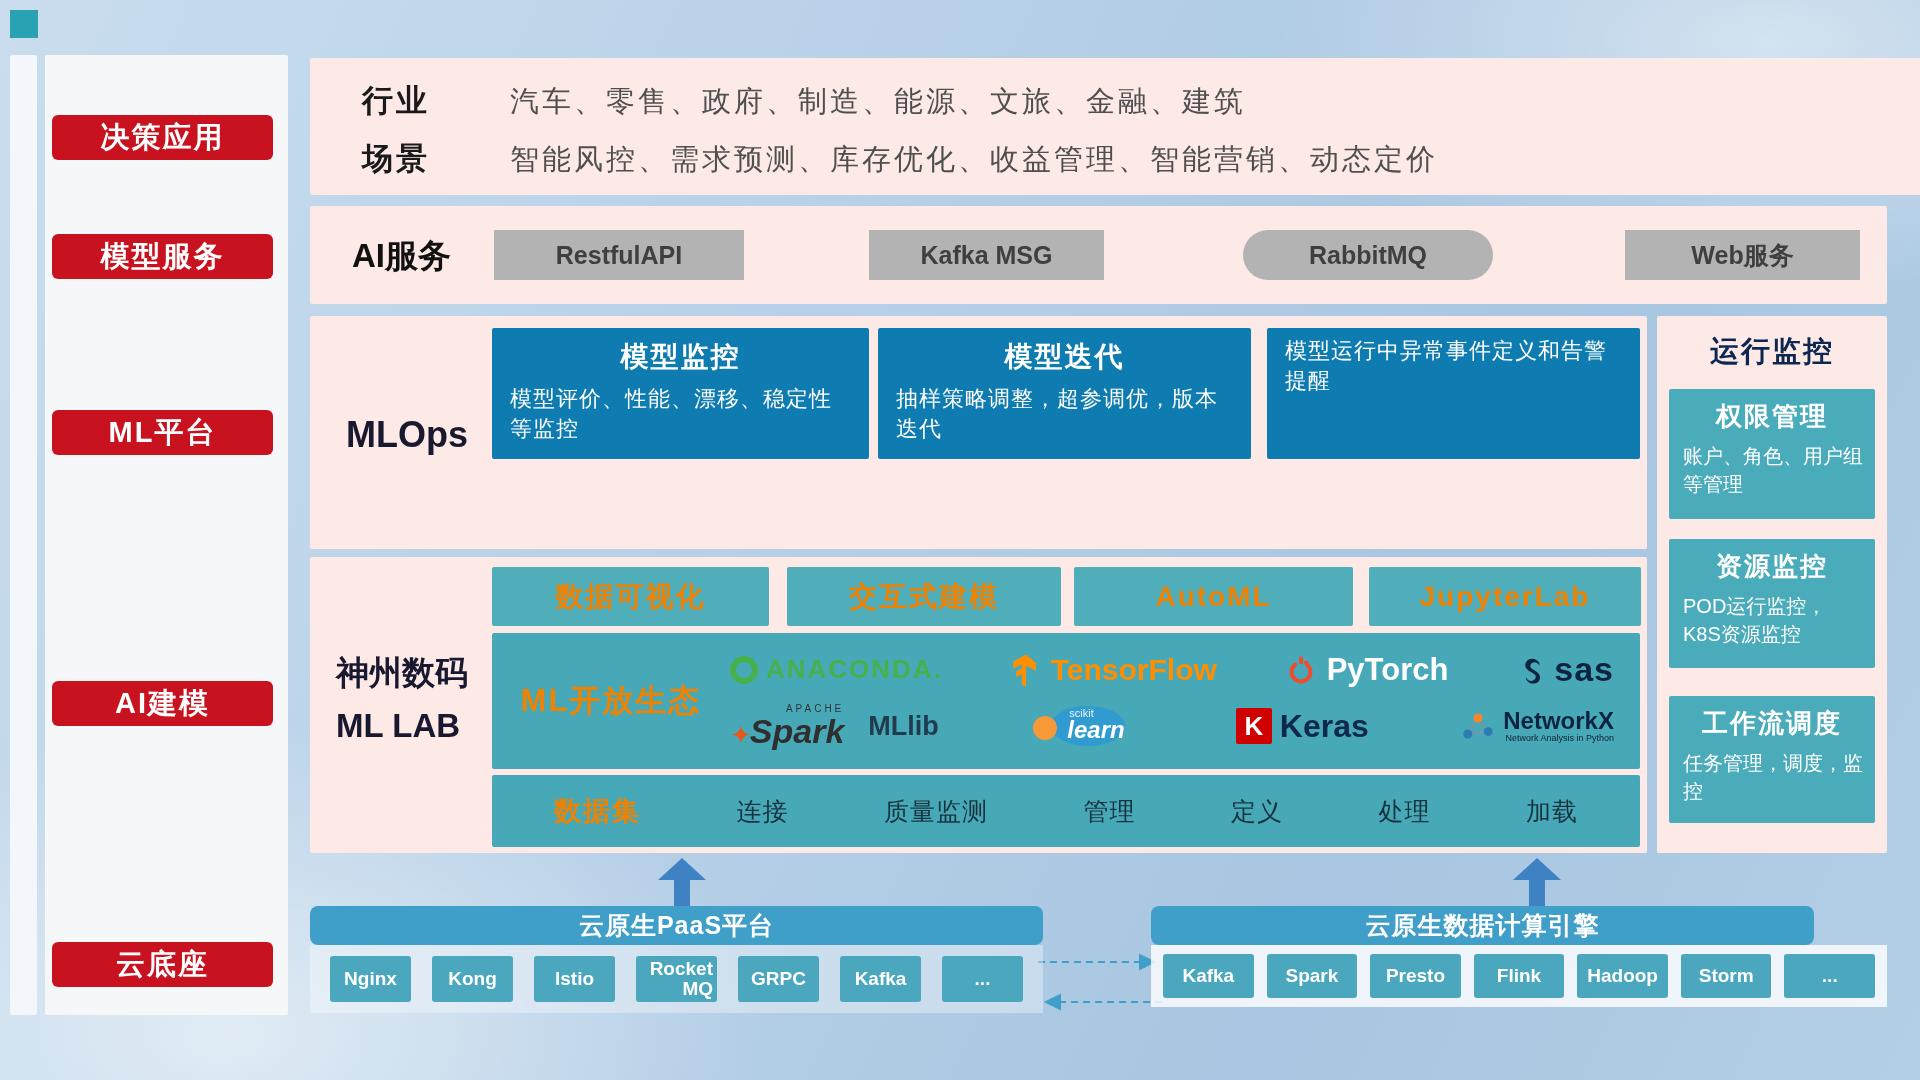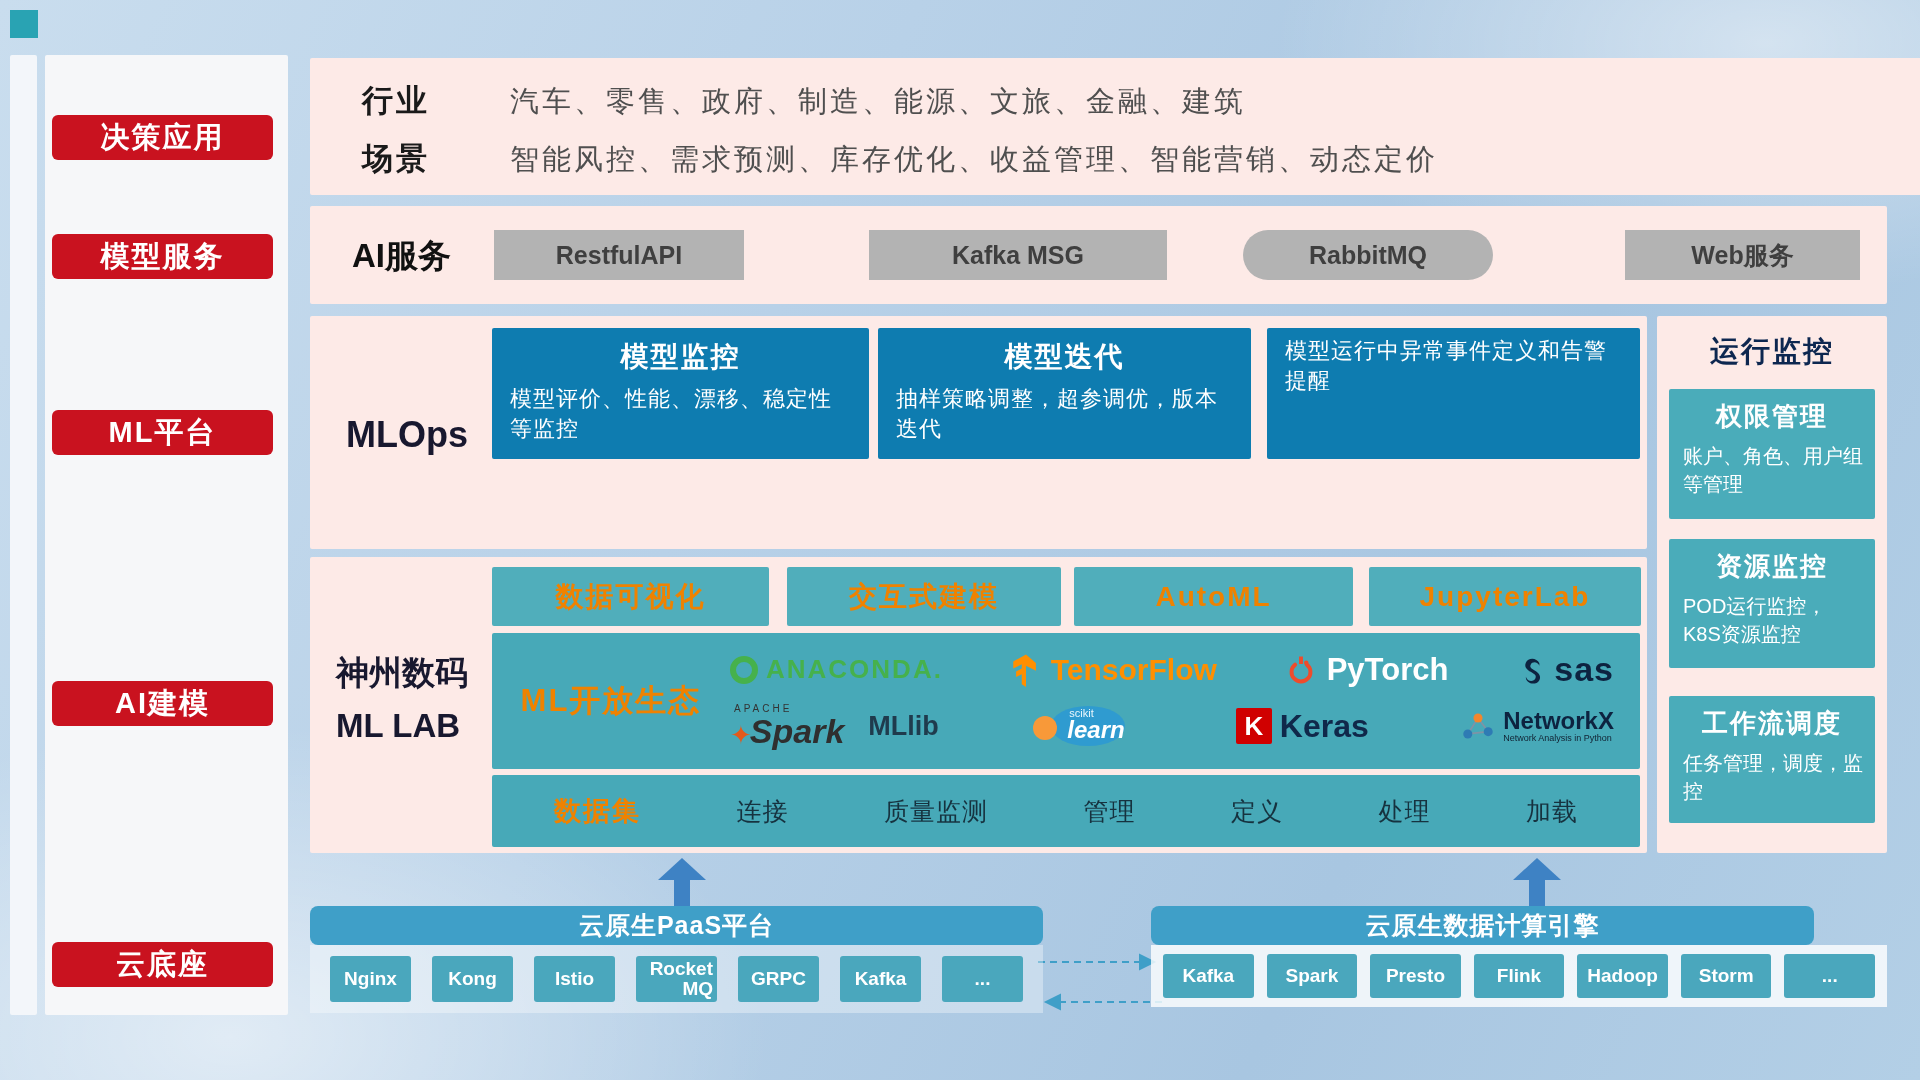--- a/index.html
+++ b/index.html
@@ -53,21 +53,21 @@
   
   .mllab-label { position:absolute; left:26px; top:90px; font-size:33px; font-weight:bold; color:#18182f; line-height:1.6; }
   .lab-btn {
     position:absolute; top:10px; height:59px; background:#50aebb; color:#ef8200; border-radius:2px;
     display:flex; align-items:center; justify-content:center; font-size:28px; font-weight:bold; letter-spacing:2px;
   }
   .eco-box { position:absolute; left:182px; top:76px; width:1148px; height:136px; background:#47a9b8; border-radius:2px; display:flex; }
   .eco-label { width:238px; display:flex; align-items:center; justify-content:center; color:#ef8200; font-size:31px; font-weight:bold; letter-spacing:2px; }
   .eco-logos { flex:1; display:flex; flex-direction:column; justify-content:space-evenly; padding:6px 26px 6px 0; }
   .eco-row { display:flex; align-items:center; justify-content:space-between; }
-  .logo { display:flex; align-items:center; gap:8px; }
+  .logo { display:flex; align-items:center; gap:8px;text-align:right; }
 
   .ana-ring { width:28px; height:28px; border:6px solid #46b14c; border-radius:50%; display:inline-block; }
   .ana-text { color:#46b14c; font-size:26px; font-weight:bold; letter-spacing:2px; }
   .tf-icon { width:34px; height:34px; }
   .tf-text { color:#ff8f00; font-size:30px; font-weight:bold; }
   .pt-icon { width:36px; height:36px; }
   .pt-text { color:#fff; font-size:31px; font-weight:600; }
   .sas-icon { width:32px; height:32px; }
   .sas-text { color:#0d2340; font-size:34px; font-weight:bold; letter-spacing:1px; }
 
@@ -143,21 +143,21 @@
   <div class="pink-row" style="left:310px; top:58px; width:1862px; height:137px;">
     <div class="r1-label" style="left:52px; top:22px;">行业</div>
     <div class="r1-text" style="left:200px; top:24px;">汽车、零售、政府、制造、能源、文旅、金融、建筑</div>
     <div class="r1-label" style="left:52px; top:80px;">场景</div>
     <div class="r1-text" style="left:200px; top:82px;">智能风控、需求预测、库存优化、收益管理、智能营销、动态定价</div>
   </div>
 
   <div class="pink-row" style="left:310px; top:206px; width:1577px; height:98px;">
     <div class="ai-label">AI服务</div>
     <div class="gray-btn" style="left:184px; width:250px;">RestfulAPI</div>
-    <div class="gray-btn" style="left:559px; width:298px;">Kafka MSG</div>
+    <div class="gray-btn" style="left:559px; width:235px;">Kafka MSG</div>
     <div class="gray-btn" style="left:933px; width:250px;border-radius:25px;">RabbitMQ</div>
     <div class="gray-btn" style="left:1315px; width:235px;">Web服务</div>
   </div>
 
   <div class="pink-row" style="left:310px; top:316px; width:1337px; height:233px;">
     <div class="mlops-label">MLOps</div>
 
     <div class="blue-box" style="left:182px; width:377px;">
       <div class="t">模型监控</div>
       <div class="b">模型评价、性能、漂移、稳定性等监控</div>

